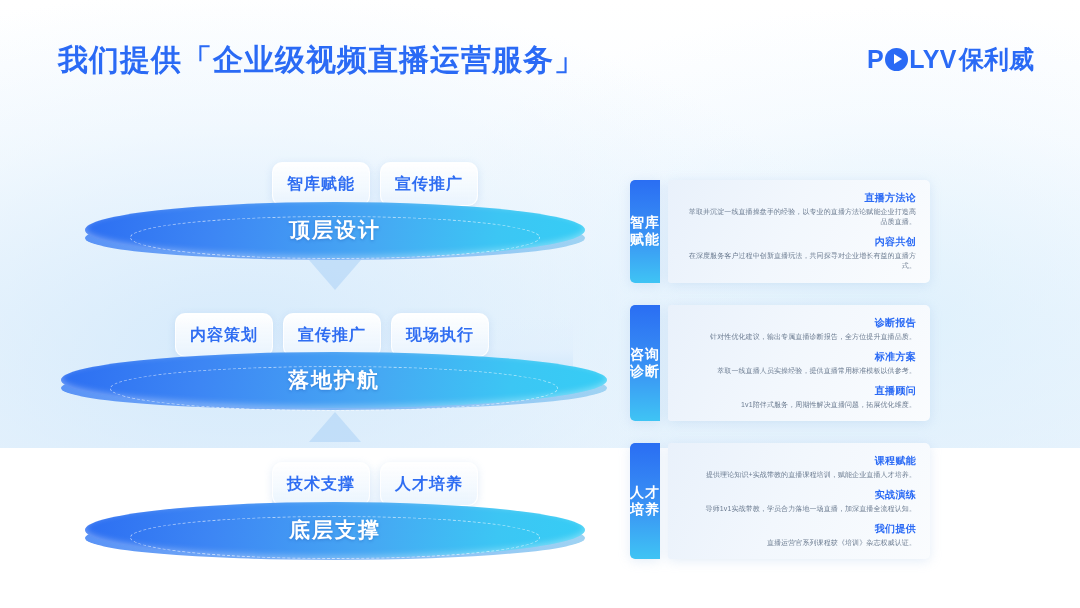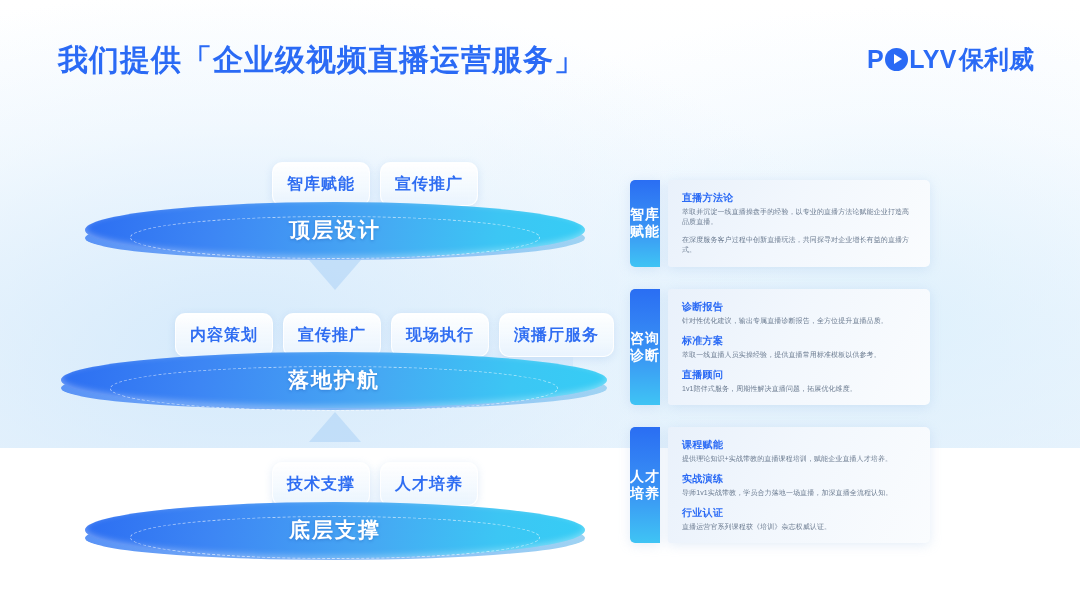--- a/index.html
+++ b/index.html
@@ -127,20 +127,21 @@
     color: #ffffff; font-size: 14px; font-weight: 700;
     line-height: 1.22; letter-spacing: 1px;
     border-radius: 4px 0 0 4px;
   }
   .panel-body {
     flex: 1 1 auto;
     margin-left: 8px;
     padding: 11px 14px 11px 14px;
     background: linear-gradient(115deg, #e9f1fb 0%, #f2f7fd 45%, #fafcfe 100%);
     border-radius: 3px;
+    text-align: right;
   }
   .item { margin-bottom: 8px; }
   .item:last-child { margin-bottom: 0; }
   .item-title {
     color: #2a6af5; font-size: 10px; font-weight: 700;
     letter-spacing: 0.3px; margin-bottom: 2px;
   }
   .item-desc {
     color: #6b7b90; font-size: 7px; line-height: 1.45;
     letter-spacing: 0.1px;
@@ -178,21 +179,20 @@
       </div>
       <div class="arrow arrow-down" style="left:249px; top:120px;"></div>
     </div>
 
     <div class="layer">
       <div class="pillar" style="left:115px; top:175px; width:398px; height:62px;"></div>
       <div class="chips" style="left:115px; top:173px;">
         <div class="chip">内容策划</div>
         <div class="chip">宣传推广</div>
         <div class="chip">现场执行</div>
-        <div class="chip">演播厅服务</div>
       </div>
       <div class="disc" style="left:1px; top:212px; width:546px; height:72px;">
         <div class="disc-side"></div>
         <div class="disc-top"></div>
         <div class="disc-ring"></div>
         <div class="disc-label">落地护航</div>
       </div>
       <div class="arrow arrow-up" style="left:249px; top:272px;"></div>
     </div>
 
@@ -215,20 +215,21 @@
   <div class="panels">
 
     <div class="panel">
       <div class="panel-tab">智库赋能</div>
       <div class="panel-body">
         <div class="item">
           <div class="item-title">直播方法论</div>
           <div class="item-desc">萃取并沉淀一线直播操盘手的经验，以专业的直播方法论赋能企业打造高品质直播。</div>
         </div>
         <div class="item">
+          <div class="item-title">内容共创</div>
           <div class="item-desc">在深度服务客户过程中创新直播玩法，共同探寻对企业增长有益的直播方式。</div>
         </div>
       </div>
     </div>
 
     <div class="panel">
       <div class="panel-tab">咨询诊断</div>
       <div class="panel-body">
         <div class="item">
           <div class="item-title">诊断报告</div>
@@ -250,21 +251,21 @@
       <div class="panel-body">
         <div class="item">
           <div class="item-title">课程赋能</div>
           <div class="item-desc">提供理论知识+实战带教的直播课程培训，赋能企业直播人才培养。</div>
         </div>
         <div class="item">
           <div class="item-title">实战演练</div>
           <div class="item-desc">导师1v1实战带教，学员合力落地一场直播，加深直播全流程认知。</div>
         </div>
         <div class="item">
-          <div class="item-title">行业认证</div>
+          <div class="item-title">我们提供</div>
           <div class="item-desc">直播运营官系列课程获《培训》杂志权威认证。</div>
         </div>
       </div>
     </div>
 
   </div>
 
 </div>
 
 </body></html>

